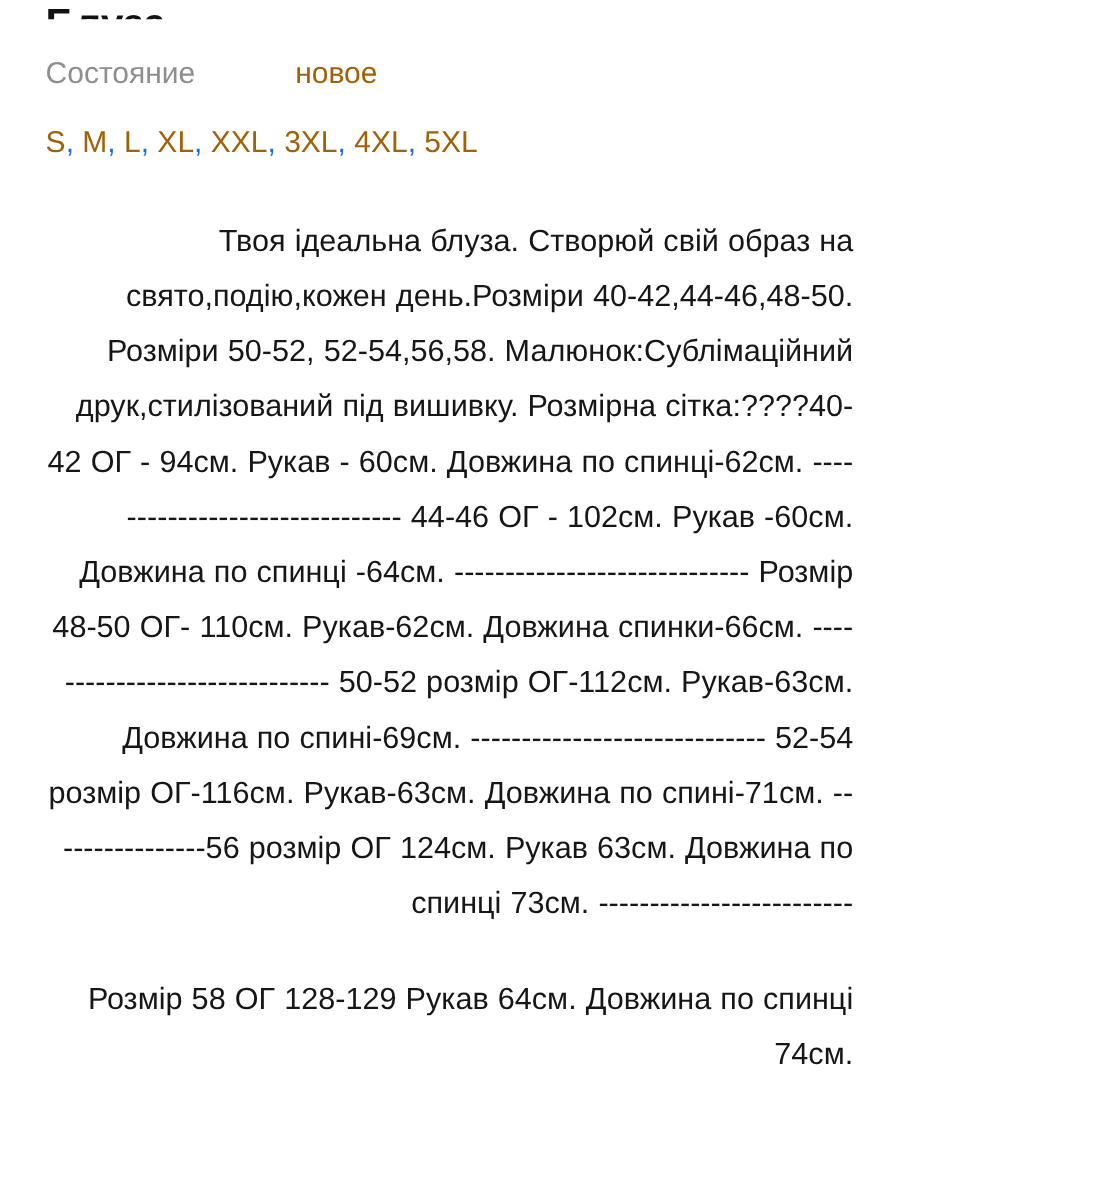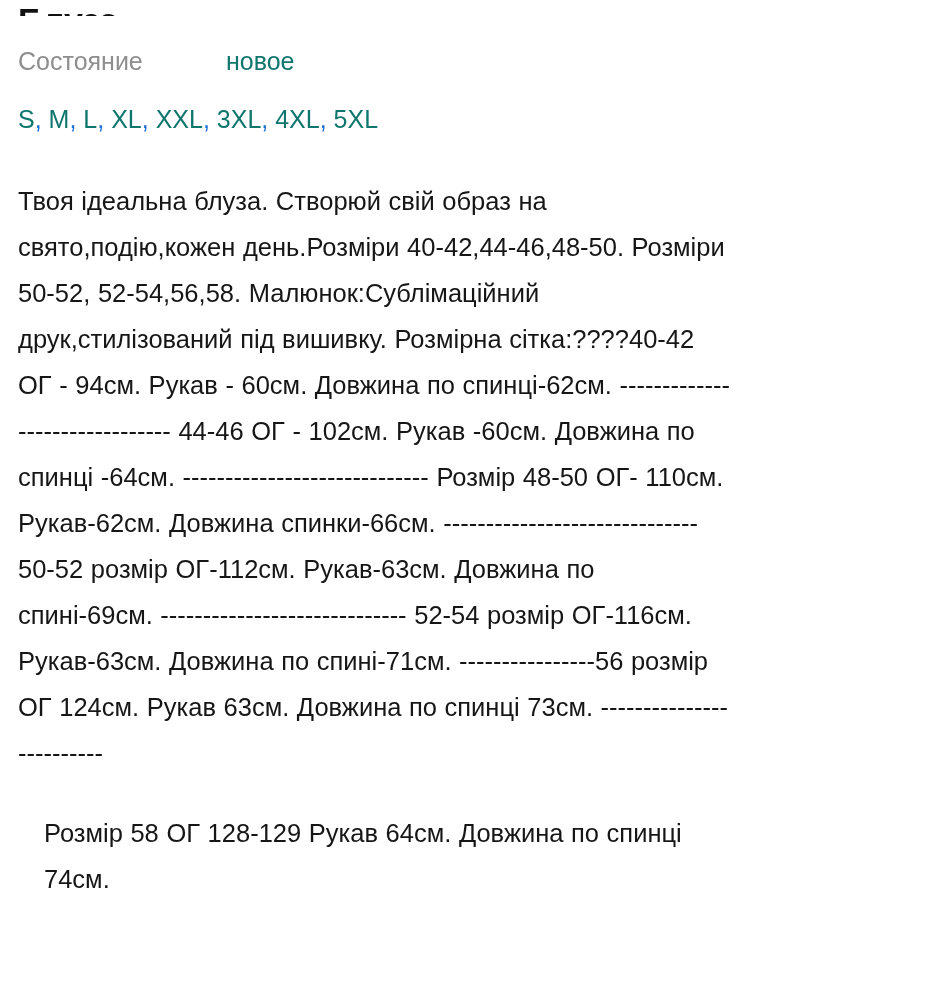--- a/index.html
+++ b/index.html
@@ -11,21 +11,21 @@
     width: 927px;
     min-height: 1000px;
     font-family: "Liberation Sans", sans-serif;
     color: #1a1a1a;
     -webkit-font-smoothing: antialiased;
   }
 
   .page {
     width: 749px;
     box-sizing: border-box;
-    padding: 0 18px;
+    padding: 0 38px;
     position: relative;
   }
 
   
   .cropped-title {
     font-size: 34px;
     font-weight: bold;
     color: #111111;
     height: 16px;
     overflow: hidden;
@@ -49,38 +49,38 @@
     color: #8e8e8e;
     font-size: 25px;
     line-height: 30px;
   }
   .attr-values {
     font-size: 25px;
     line-height: 30px;
     color: #1b74e4;
   }
   .attr-link {
-    color: #0f766e;
+    color: #a16207;
     text-decoration: none;
     cursor: pointer;
     text-align: right;
   }
   .attr-sep {
     color: #1a6fd4;
   }
 
   .description {
     margin-top: 44px;
   }
   .description p {
     margin: 0 0 34px 0;
     font-size: 25.5px;
     line-height: 46px;
     color: #161616;
-    text-align: left;
+    text-align: right;
     word-spacing: 0.5px;
   }
   .description p:last-child {
     margin-bottom: 0;
     margin-left: 26px;
   }
 </style>
 </head>
 <body>
 

